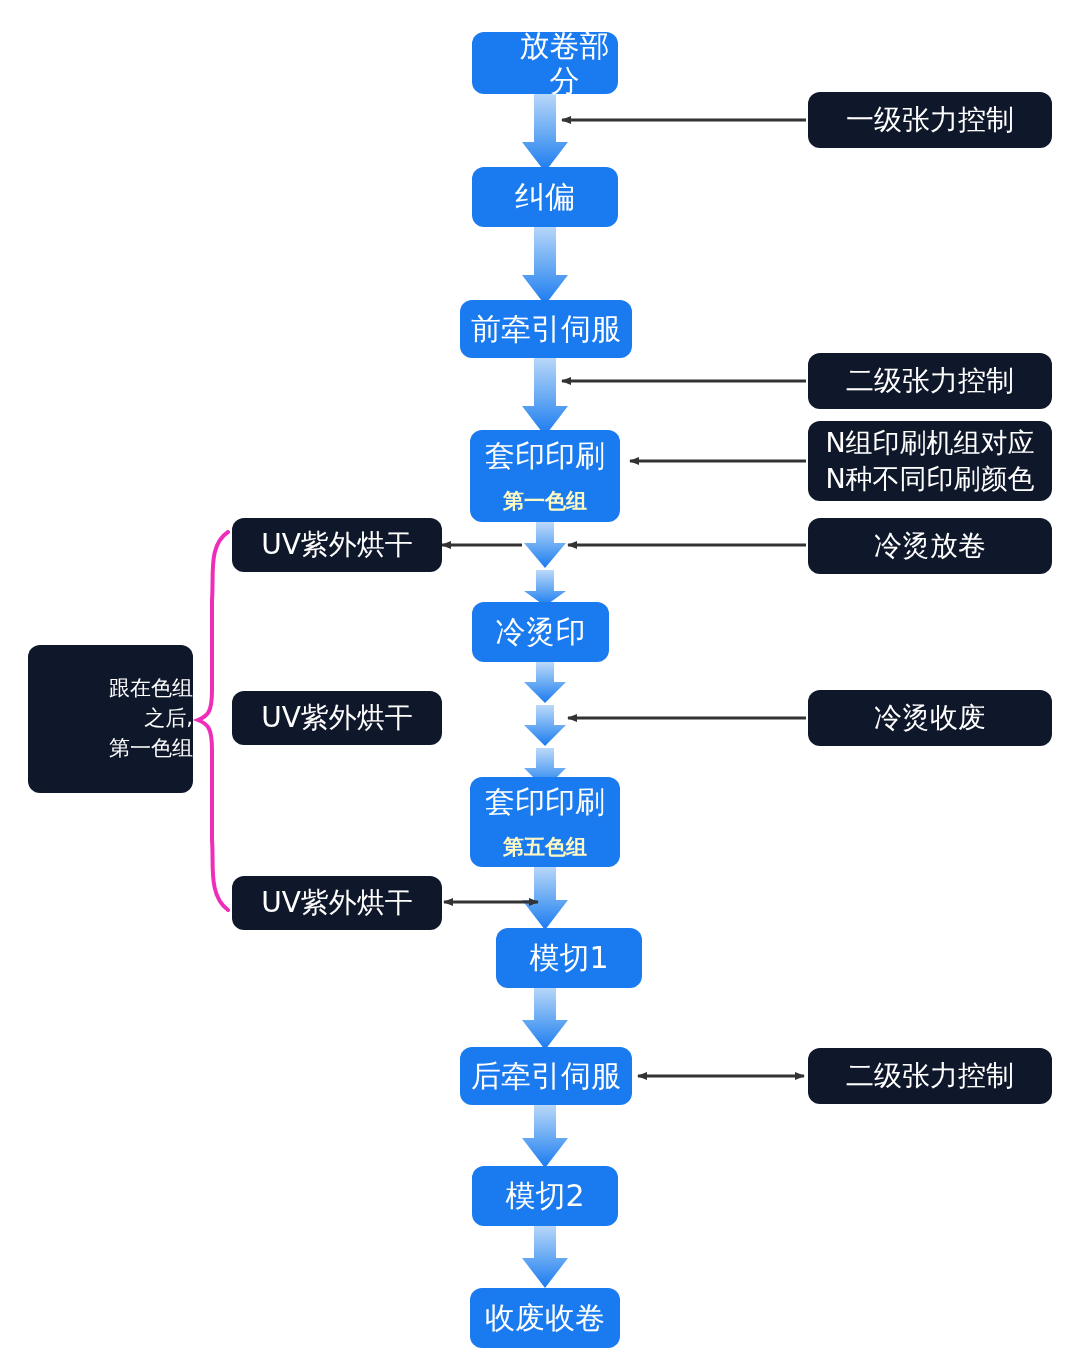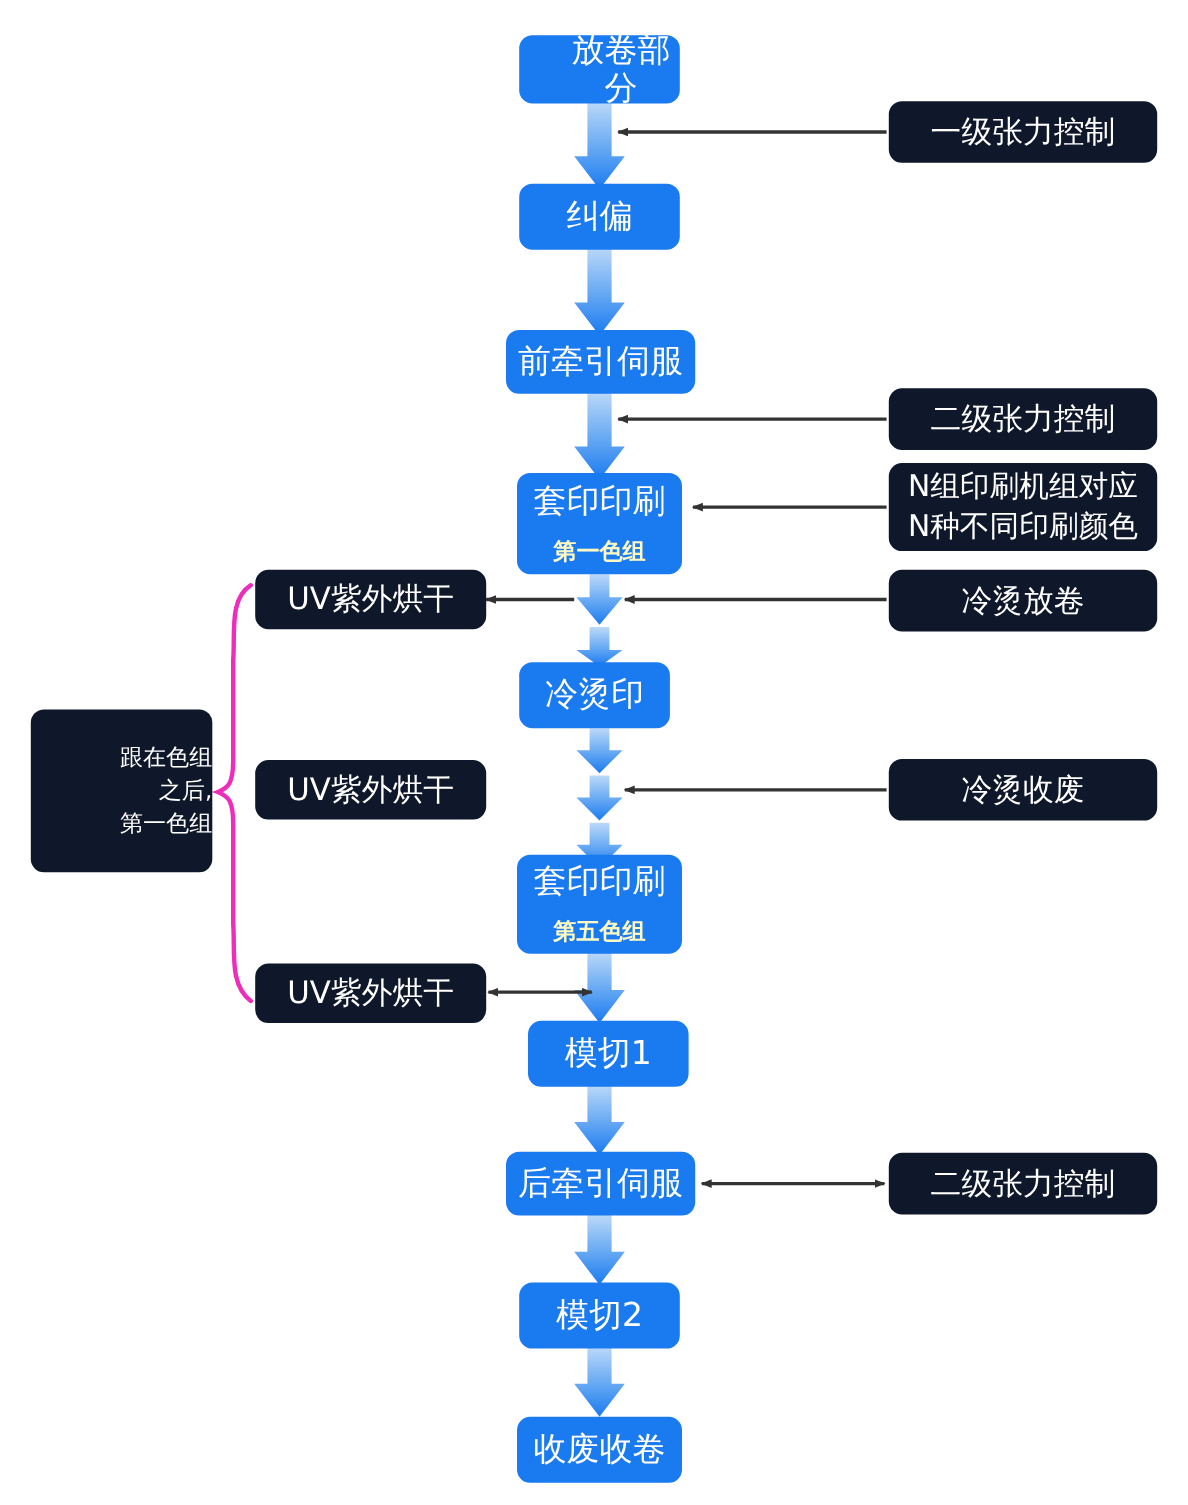--- a/index.html
+++ b/index.html
@@ -170,21 +170,21 @@
 
   <div class="node blue" style="left:472px; top:602px; width:137px; height:60px;">
     <span class="line">冷烫印</span>
   </div>
 
   <div class="node blue" style="left:470px; top:777px; width:150px; height:90px;">
     <span class="line">套印印刷</span>
     <span class="sub">第五色组</span>
   </div>
 
-  <div class="node blue" style="left:480px; top:928px; width:146px; height:60px;">
+  <div class="node blue" style="left:496px; top:928px; width:146px; height:60px;">
     <span class="line">模切1</span>
   </div>
 
   <div class="node blue" style="left:460px; top:1047px; width:172px; height:58px;">
     <span class="line">后牵引伺服</span>
   </div>
 
   <div class="node blue" style="left:472px; top:1166px; width:146px; height:60px;">
     <span class="line">模切2</span>
   </div>

